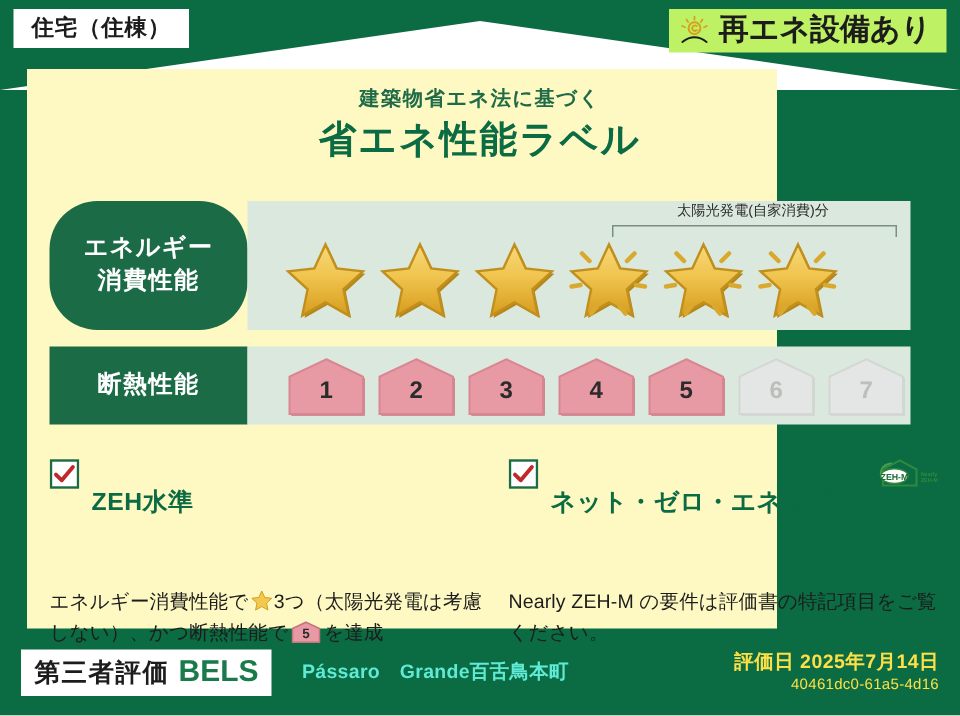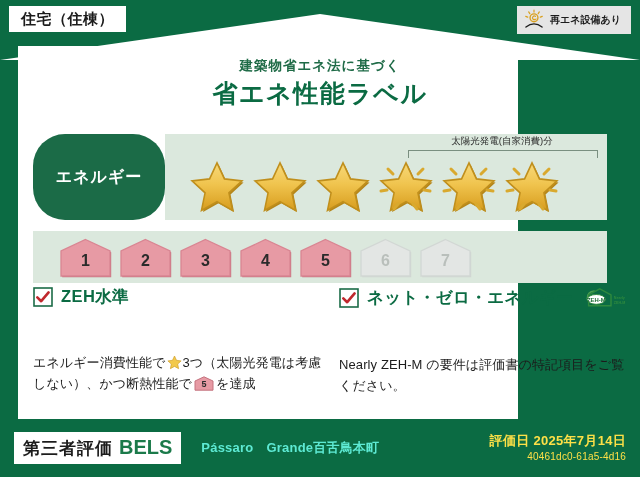--- a/index.html
+++ b/index.html
@@ -17,38 +17,38 @@
 
   
   .chevron{
     position:absolute;left:0;top:0;width:640px;height:60px;
     z-index:1;pointer-events:none;
   }
 
   
   .body-panel{
     position:absolute;left:18px;top:46px;width:500px;height:373px;
-    background:#ffffff;z-index:2;
+    background:#fef9c3;z-index:2;
   }
 
   
   .badge-type{
     position:absolute;left:9px;top:6px;z-index:6;
     background:#ffffff;
     padding:4px 12px 5px 12px;
     font-size:15px;font-weight:bold;color:#1c1c1c;
     letter-spacing:.5px;line-height:1.15;
   }
   
   .badge-renew{
     position:absolute;right:9px;top:6px;z-index:6;
-    background:#e5e5e5;
+    background:#bef264;
     padding:3px 10px 3px 6px;
     display:flex;align-items:center;gap:5px;
-    font-size:10px;font-weight:bold;color:#1c1c1c;
+    font-size:20px;font-weight:bold;color:#1c1c1c;
     line-height:1.15;
   }
   .sun-icon{width:22px;height:22px;display:block;flex:0 0 auto;}
 
   
   .title-wrap{
     position:absolute;left:0;top:12px;width:604px;text-align:center;z-index:3;
   }
   .title-sub{
     font-size:13.5px;font-weight:bold;color:#1f6b47;letter-spacing:1px;
@@ -135,20 +135,21 @@
   .note{flex:1 1 0;min-width:0;}
   .note-head{
     display:flex;align-items:center;gap:8px;margin-bottom:7px;
   }
   .chk{
     width:20px;height:20px;flex:0 0 auto;display:block;
   }
   .note-title{
     font-size:16.5px;font-weight:bold;color:#0b6b43;letter-spacing:.4px;
     white-space:nowrap;
+    margin-top:38px;
   }
   .zehm-logo{width:42px;height:24px;flex:0 0 auto;display:block;margin-left:2px;}
   .note-body{
     font-size:13px;color:#1c1c1c;line-height:1.62;letter-spacing:.1px;margin-top:44px;
   }
   .inline-star{width:15px;height:15px;vertical-align:-3px;margin:0 1px;}
   .inline-grade{
     display:inline-block;width:20px;height:15px;position:relative;
     vertical-align:-3px;margin:0 2px;
   }
@@ -216,20 +217,21 @@
       <div class="title-sub">建築物省エネ法に基づく</div>
       <div class="title-main">省エネ性能ラベル</div>
     </div>
 
 
     <div class="rows">
 
       <div class="row row-energy">
         <div class="row-label">
           <span>エネルギー</span>
+          <span>消費性能</span>
         </div>
         <div class="row-value">
           <div class="solar-note">太陽光発電(自家消費)分</div>
           <div class="solar-bracket"></div>
           <div class="stars" id="stars-row">
               <div class="star-cell">
                 <svg class="star-svg" viewBox="0 0 24 24">
                   <defs>
                     <linearGradient id="sg0" x1="0" y1="0" x2="0" y2="1">
                       <stop offset="0%" stop-color="#f7d97a"></stop>
@@ -328,20 +330,23 @@
                   </defs>
                   <polygon points="12,1.3 15.3,8.4 23.1,9.3 17.3,14.6 18.9,22.4 12,18.5 5.1,22.4 6.7,14.6 0.9,9.3 8.7,8.4" fill="#b5861a" transform="translate(0.7,0.7)"></polygon>
                   <polygon points="12,1.3 15.3,8.4 23.1,9.3 17.3,14.6 18.9,22.4 12,18.5 5.1,22.4 6.7,14.6 0.9,9.3 8.7,8.4" fill="url(#sg5)" stroke="#c08f1c" stroke-width="0.7"></polygon>
                 </svg>
               </div>
             </div>
         </div>
       </div>
 
       <div class="row row-insul">
+        <div class="row-label">
+          <span>断熱性能</span>
+        </div>
         <div class="row-value">
           <div class="grades" id="grades-row">
               <div class="grade">
                 <svg viewBox="0 0 53 41">
                   <polygon points="26.5,2.5 51,14 51,39 2,39 2,14" fill="#c4737f" transform="translate(1.2,1.2)"></polygon>
                   <polygon points="26.5,2.5 51,14 51,39 2,39 2,14" fill="#e79aa4" stroke="#d98592" stroke-width="1.3"></polygon>
                 </svg>
                 <span>1</span>
               </div>
               <div class="grade">

